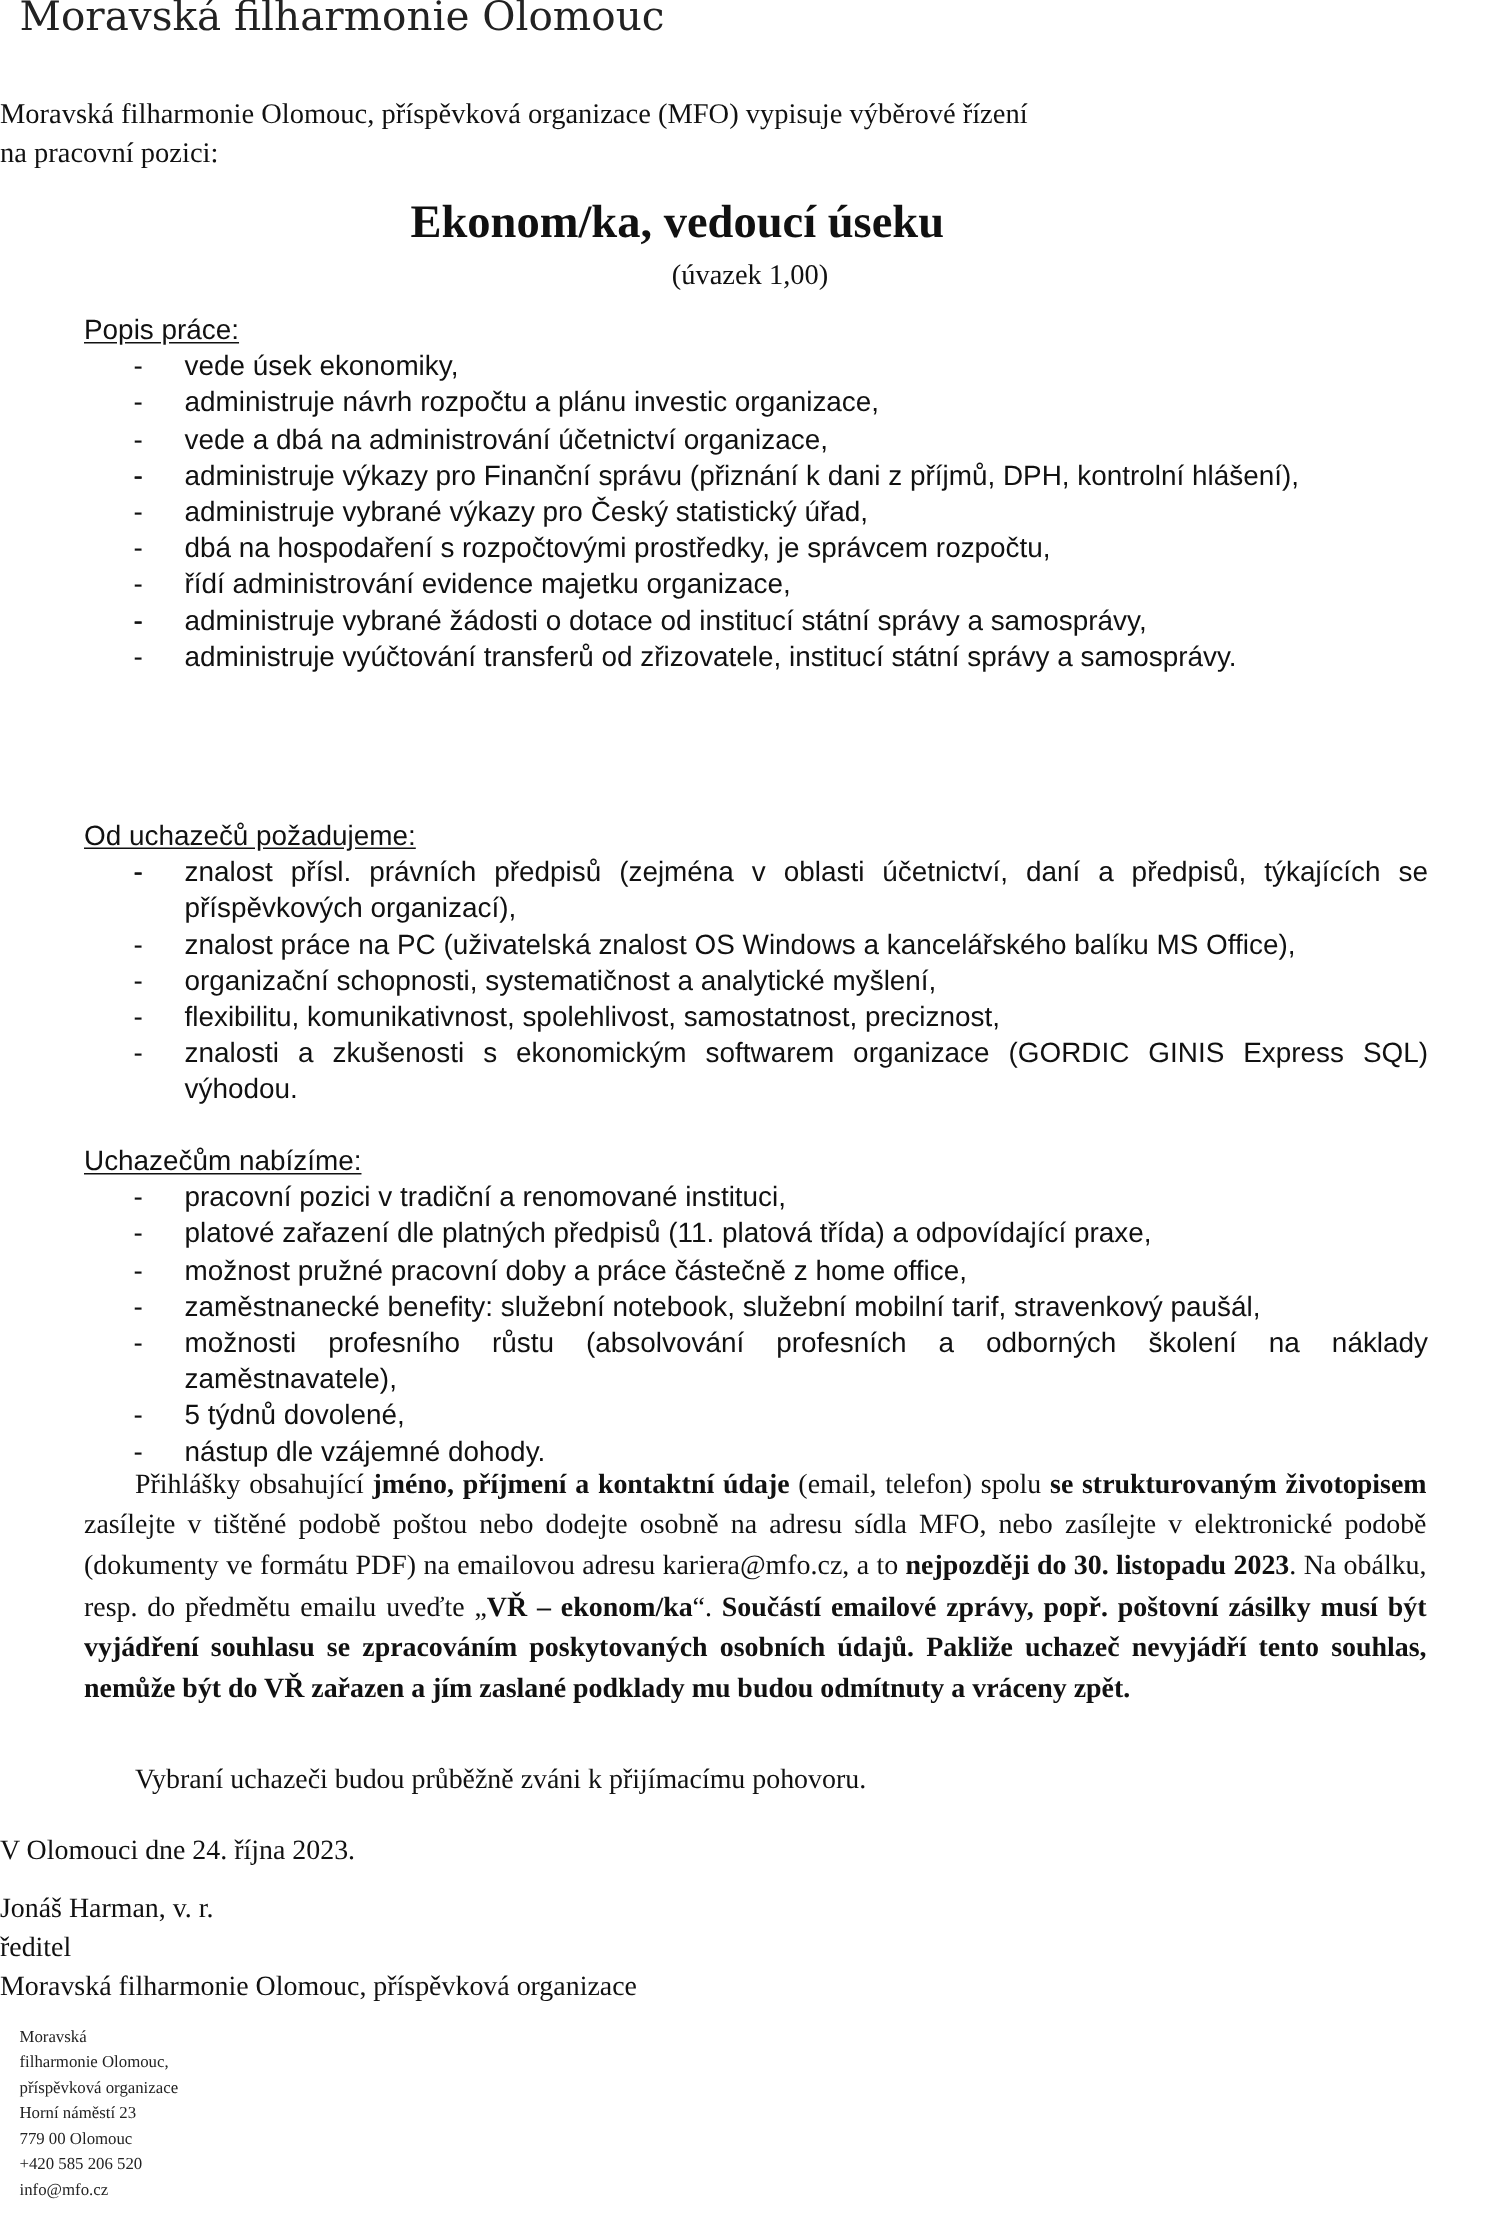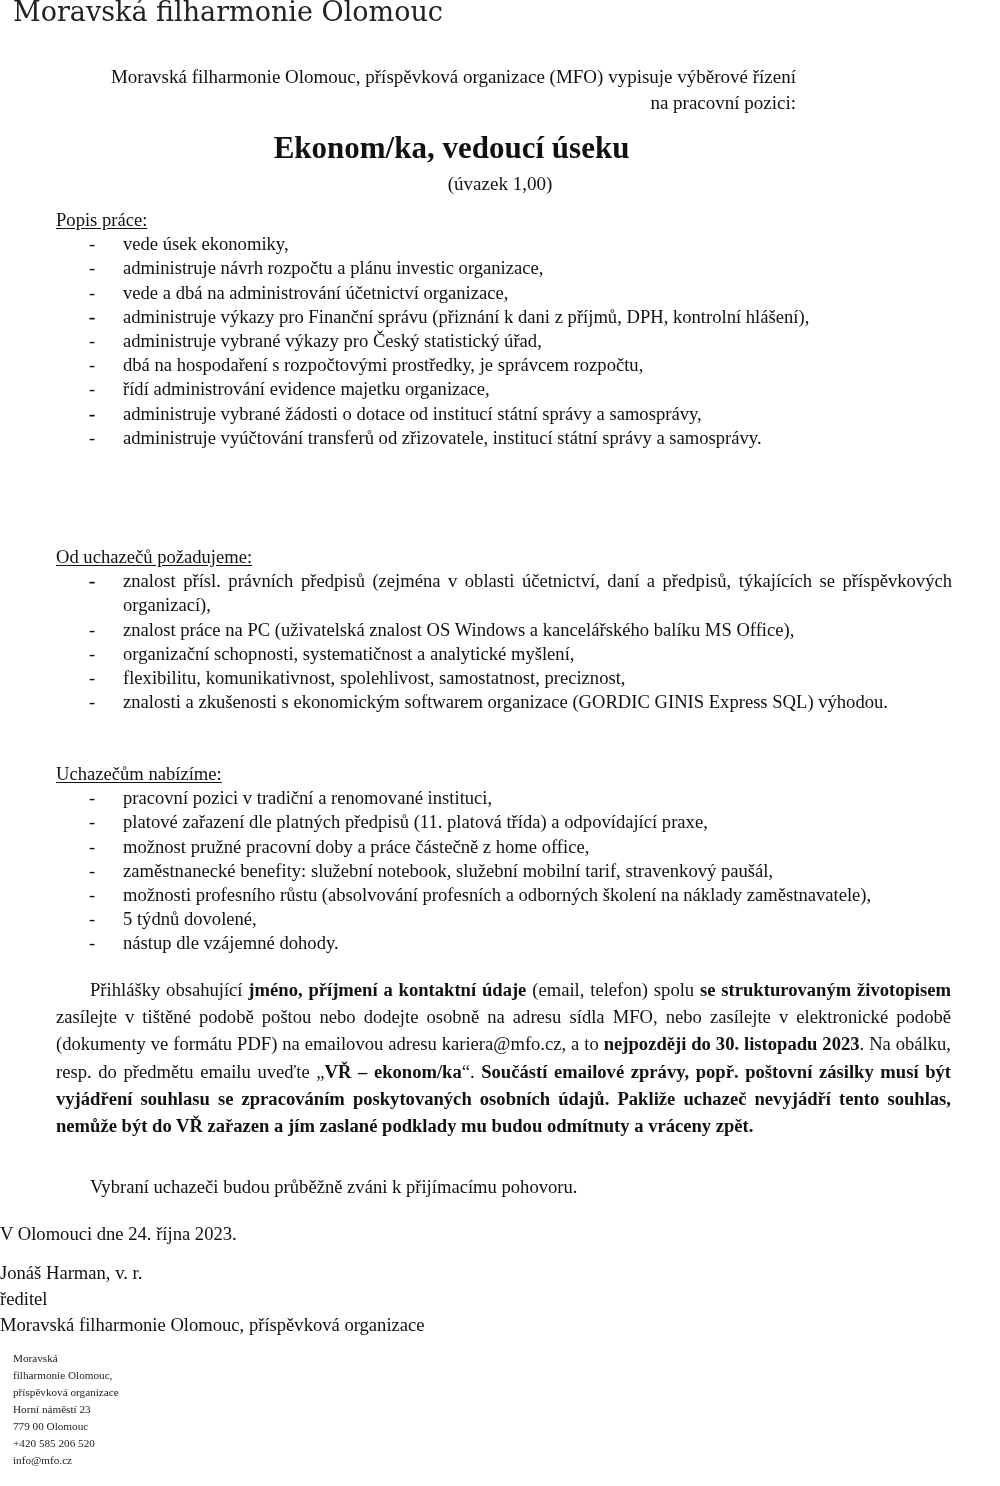--- a/index.html
+++ b/index.html
@@ -1,21 +1,21 @@
 <!DOCTYPE html>
 <html><head>
 <meta charset="utf-8">
 <style>
   html, body { margin: 0; padding: 0; background: #ffffff; }
   body { width: 1000px; height: 1486px; position: relative; overflow: hidden; color: #111; }
   .logo { position: absolute; left: 13px; top: -4px; font-family: "DejaVu Serif", "Liberation Serif", serif; font-size: 27px; font-weight: 300; color: #222; letter-spacing: 0px; white-space: nowrap; }
-  .intro { position: absolute; left: 0; width: 796px; top: 64px; text-align: right; font-family: "Liberation Serif", serif; font-size: 19px; line-height: 26px; }
+  .intro { position: absolute; left: 0; width: 796px; top: 64px; text-align: left; font-family: "Liberation Serif", serif; font-size: 19px; line-height: 26px; }
   .title { position: absolute; left: 0; width: 903px; top: 128px; text-align: center; font-family: "Liberation Serif", serif; font-weight: bold; font-size: 31px; line-height: 40px; }
   .subtitle { position: absolute; left: 0; width: 1000px; top: 172px; text-align: center; font-family: "Liberation Serif", serif; font-size: 19px; line-height: 24px; }
-  .section { position: absolute; left: 56px; width: 896px; font-family: Liberation Serif, serif; font-size: 18.6px; line-height: 24.2px; }
+  .section { position: absolute; left: 56px; width: 896px; font-family: Liberation Sans, sans-serif; font-size: 18.6px; line-height: 24.2px; }
   .section h2 { margin: 0; font-weight: normal; font-size: 18.6px; text-decoration: underline; text-underline-offset: 2px; }
   .section ul { list-style: none; margin: 0; padding: 0; }
   .section li { position: relative; padding-left: 67px; text-align: justify; }
   .section li .dash { position: absolute; left: 33px; top: 0; }
   .para { position: absolute; left: 56px; width: 895px; font-family: "Liberation Serif", serif; font-size: 18.6px; line-height: 27.2px; text-align: justify; text-indent: 34px; }
   .center { position: absolute; left: 0; width: 1000px; font-family: "Liberation Serif", serif; font-size: 18.6px; line-height: 26px; }
   .footer { position: absolute; left: 13px; top: 1350px; font-family: Liberation Serif, serif; font-size: 11.2px; line-height: 17px; color: #222; }
   b { font-weight: bold; margin-top: 12px; }
 </style>
 </head>

